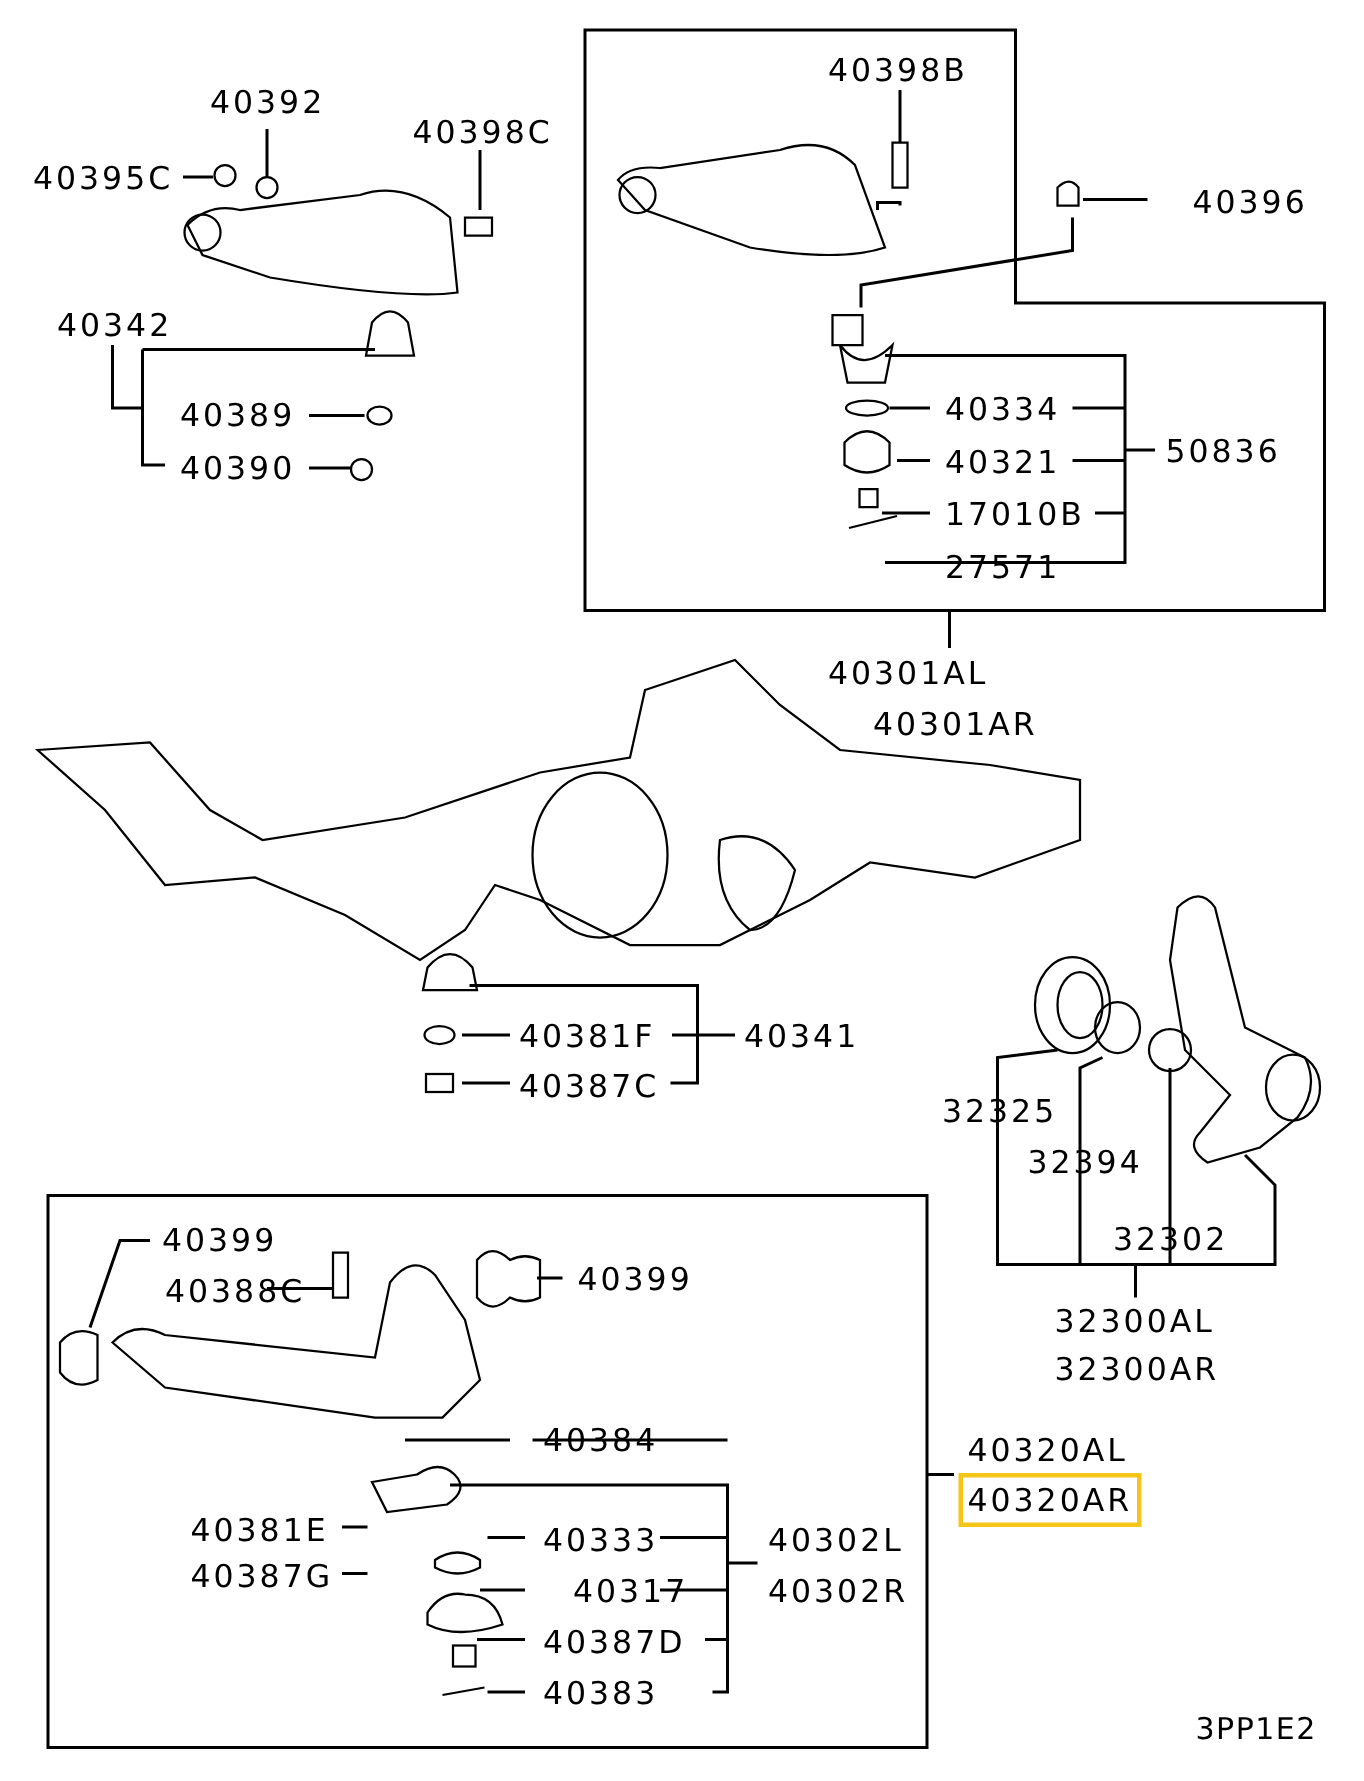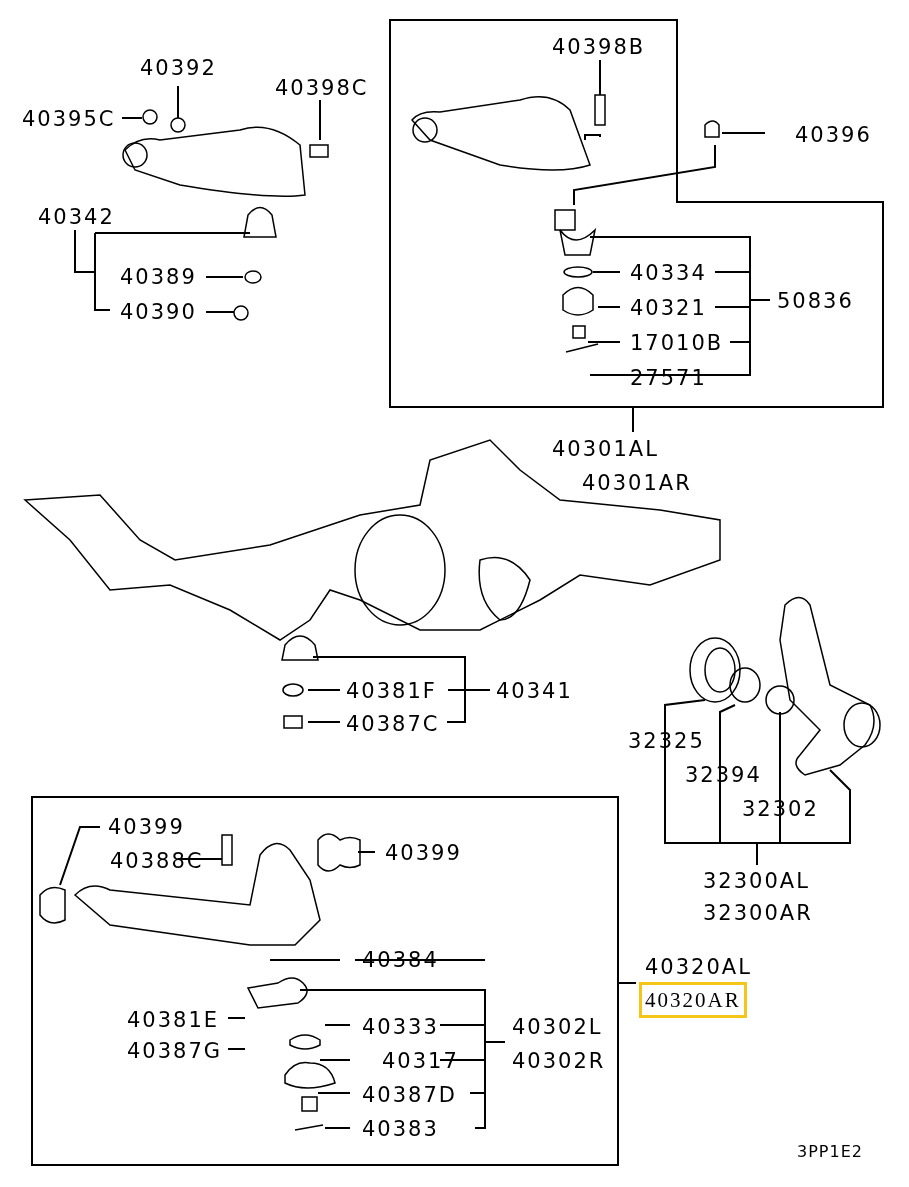--- a/index.html
+++ b/index.html
@@ -1,20 +1,20 @@
 <!DOCTYPE html>
 <html><head>
 <meta charset="utf-8">
 <style>
   html,body{margin:0;padding:0;background:#fff;}
   body{width:909px;height:1187px;position:relative;overflow:hidden;font-family:"DejaVu Sans","Liberation Sans",sans-serif;}
   svg#art{position:absolute;left:0;top:0;}
   .lbl{position:absolute;font-size:21px;letter-spacing:2px;color:#000;white-space:nowrap;line-height:24px;cursor:pointer;}
-  .lbl.small{font-size:16px;letter-spacing:1px;line-height:16px;cursor:default;}
-  .hl{outline:3px solid #f5c518;outline-offset:3px;font-family:Liberation Serif, serif;}
+  .lbl.small{font-size:20px;letter-spacing:1px;line-height:16px;cursor:default;}
+  .hl{outline:3px solid #f5c518;outline-offset:3px;}
 </style>
 </head>
 <body>
 
 <svg id="art" width="909" height="1187" viewBox="0 0 909 1187" fill="none" stroke="#000" stroke-width="2">
 
   <path d="M390 20 H677 V202 H883 V407 H390 Z"></path>
 
   <rect x="32" y="797" width="586" height="368"></rect>
 
@@ -146,21 +146,21 @@
 <div class="lbl" style="left:777px;top:289px">50836</div>
 <div class="lbl" style="left:552px;top:437px">40301AL</div>
 <div class="lbl" style="left:582px;top:471px">40301AR</div>
 
 <div class="lbl" style="left:346px;top:679px">40381F</div>
 <div class="lbl" style="left:346px;top:712px">40387C</div>
 <div class="lbl" style="left:496px;top:679px">40341</div>
 
 <div class="lbl" style="left:628px;top:729px">32325</div>
 <div class="lbl" style="left:685px;top:763px">32394</div>
-<div class="lbl" style="left:742px;top:797px">32302</div>
+<div class="lbl" style="left:742px;top:814px">32302</div>
 <div class="lbl" style="left:703px;top:869px">32300AL</div>
 <div class="lbl" style="left:703px;top:901px">32300AR</div>
 
 <div class="lbl" style="left:108px;top:815px">40399</div>
 <div class="lbl" style="left:110px;top:849px">40388C</div>
 <div class="lbl" style="left:385px;top:841px">40399</div>
 <div class="lbl" style="left:127px;top:1008px">40381E</div>
 <div class="lbl" style="left:127px;top:1039px">40387G</div>
 <div class="lbl" style="left:362px;top:948px">40384</div>
 <div class="lbl" style="left:362px;top:1015px">40333</div>

